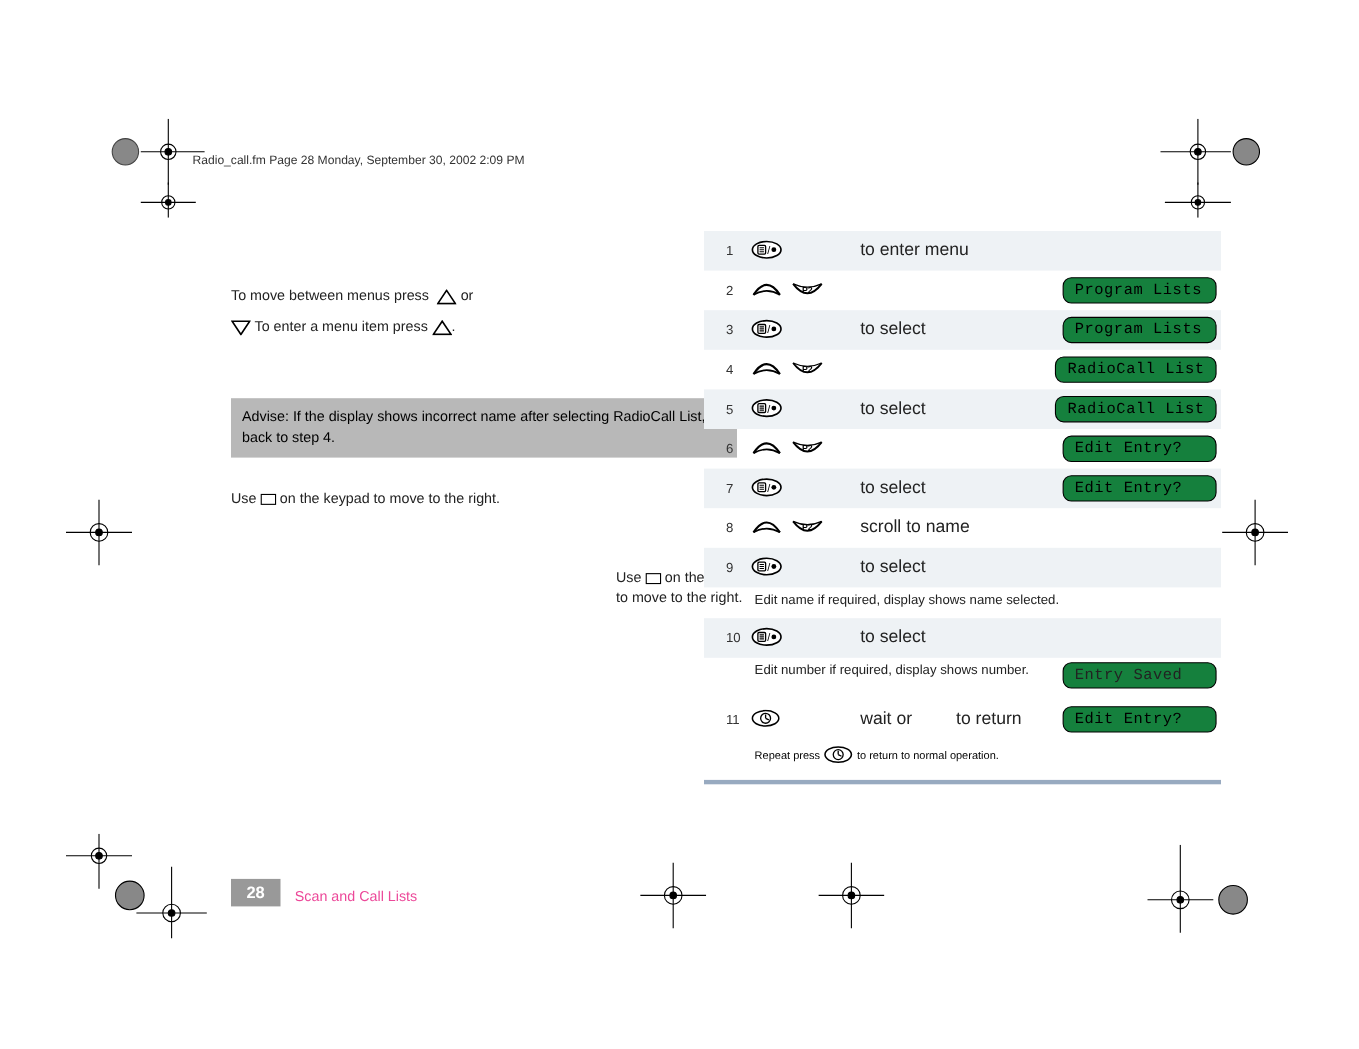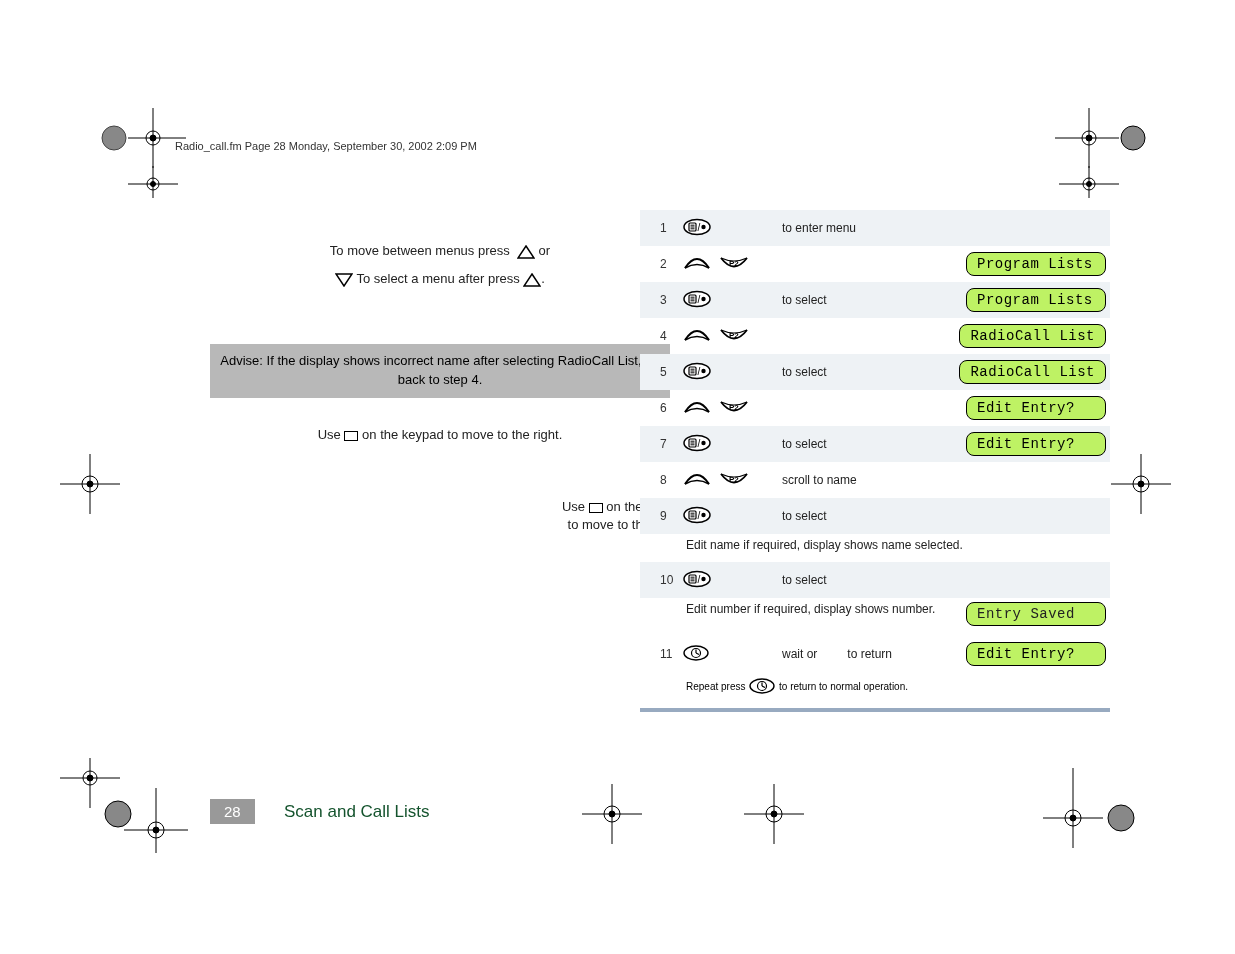--- a/index.html
+++ b/index.html
@@ -24,22 +24,21 @@
     right: 100px;
     top: 200px;
     bottom: 120px;
     font-size: 14px;
   }
 
   .leftcol {
     position: absolute;
     left: 110px;
     width: 460px;
-    top: 10px;
-    text-align: center;
+    top: 28px;
   }
   .rightcol {
     position: absolute;
     left: 540px;
     width: 470px;
     top: 10px;
   }
 
   .bodytext { font-size: 13px; line-height: 1.4; color: #222; }
   .para { margin-bottom: 10px; }
@@ -71,30 +70,30 @@
     left: 110px;
     right: 0;
     bottom: 10px;
   }
   .page-num {
     position: absolute;
     left: 0;
     bottom: 0;
     background: #999;
     color: #fff;
-    font-weight: normal;
+    font-weight: bold;
     font-size: 15px;
     padding: 4px 14px;
   }
   .page-label {
     position: absolute;
-    left: 74px;
+    left: 58px;
     bottom: 2px;
-    font-size: 17px;
-    color: #14532d;
+    font-size: 13px;
+    color: #ec4899;
   }
 
   
   .steps { width: 100%; }
   .step-row {
     display: flex;
     align-items: center;
     min-height: 36px;
     padding: 3px 4px 3px 20px;
   }
@@ -106,36 +105,36 @@
   }
   .step-icons {
     width: 100px;
     display: flex;
     gap: 6px;
     align-items: center;
   }
   .step-desc {
     flex: 0 0 auto;
     width: auto;
-    font-size: 12px;
+    font-size: 16px;
     color: #222;
     margin-right: 8px;
   }
   .step-lcd {
     margin-left: auto;
   }
   .lcd {
     display: inline-block;
     border: 1.5px solid #000;
     border-radius: 8px;
     padding: 3px 10px;
     font-family: "Courier New", monospace;
     font-size: 14px;
     letter-spacing: 0.5px;
-    background: #bef264;
+    background: #15803d;
     min-width: 140px;
   }
   .substep {
     font-size: 12px;
     color: #222;
     padding: 4px 4px 10px 46px;
   }
   .substep .lcd { float: right; margin-left: 12px; }
   .substep::after { content: ""; display: block; clear: both; }
 
@@ -268,21 +267,21 @@
     <div class="bodytext para" style="margin-top:32px">
       <span>To move between menus press</span>&nbsp;
       <span class="tri-icon"><svg width="18" height="14">
             <path d="M9 1 L17 13 L1 13 Z" fill="#fff" stroke="#000" stroke-width="1.5"></path>
           </svg></span>&nbsp;or
     </div>
     <div class="bodytext para">
       <span class="tri-icon"><svg width="18" height="14">
             <path d="M1 1 L17 1 L9 13 Z" fill="#fff" stroke="#000" stroke-width="1.5"></path>
           </svg></span>
-      <span>To select a menu after press </span>
+      <span>To enter a menu item press </span>
       <span class="tri-icon"><svg width="18" height="14">
             <path d="M9 1 L17 13 L1 13 Z" fill="#fff" stroke="#000" stroke-width="1.5"></path>
           </svg></span><span>.</span>
     </div>
 
     <div class="advise-box" style="margin-top:56px">
       <b>Advise:</b>
       <span>If the display shows incorrect name after selecting RadioCall List, go back to step 4.</span>
     </div>
 

